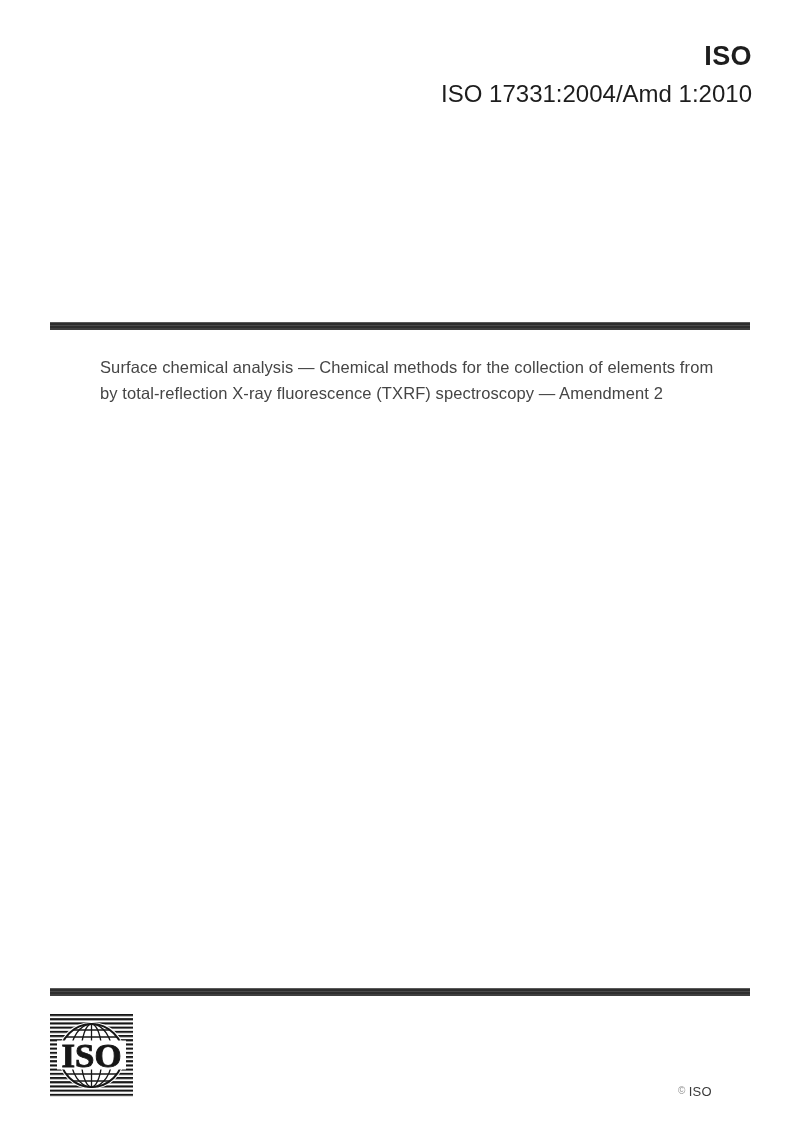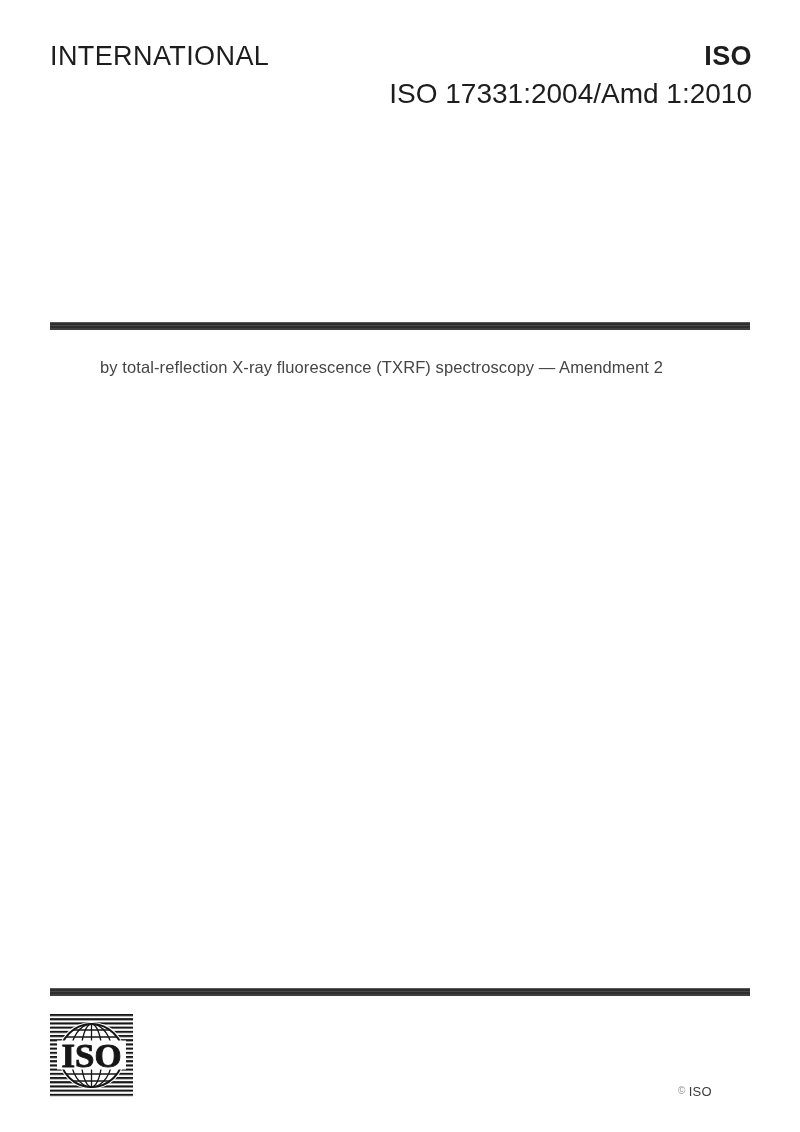--- a/index.html
+++ b/index.html
@@ -27,21 +27,21 @@
     text-align: right;
     color: #1d1d1d;
   }
   .org-name {
     font-size: 27px;
     line-height: 38px;
     font-weight: bold;
     letter-spacing: 0.4px;
   }
   .standard-ref {
-    font-size: 28px;
+    font-size: 24px;
     line-height: 38px;
   }
   .rule {
     position: absolute;
     left: 50px;
     width: 700px;
     height: 8px;
     background: linear-gradient(180deg,
       #5a5a5a 0px, #5a5a5a 1px,
       #2e2e2e 1px, #2e2e2e 3px,
@@ -82,31 +82,31 @@
     vertical-align: 2px;
     margin-right: 3px;
   }
 </style>
 </head>
 <body>
 
 <div class="page">
 
   <div class="doc-type">
-    <div>INTERNATIONAL</div>
   </div>
 
   <div class="ref-block">
     <div class="org-name">ISO</div>
     <div class="standard-ref">ISO 17331:2004/Amd 1:2010</div>
   </div>
 
   <div class="rule rule-top"></div>
 
   <div class="title-block">
+    <div>Surface chemical analysis — Chemical methods for the collection of elements from</div>
     <div>by total-reflection X-ray fluorescence (TXRF) spectroscopy — Amendment 2</div>
   </div>
 
   <div class="rule rule-bottom"></div>
 
   <svg class="logo" viewBox="0 0 83 83" xmlns="http://www.w3.org/2000/svg">
     <defs>
       <pattern id="stripes" width="83" height="4.2" patternUnits="userSpaceOnUse">
         <rect width="83" height="2.1" fill="#161616"></rect>
       </pattern>

